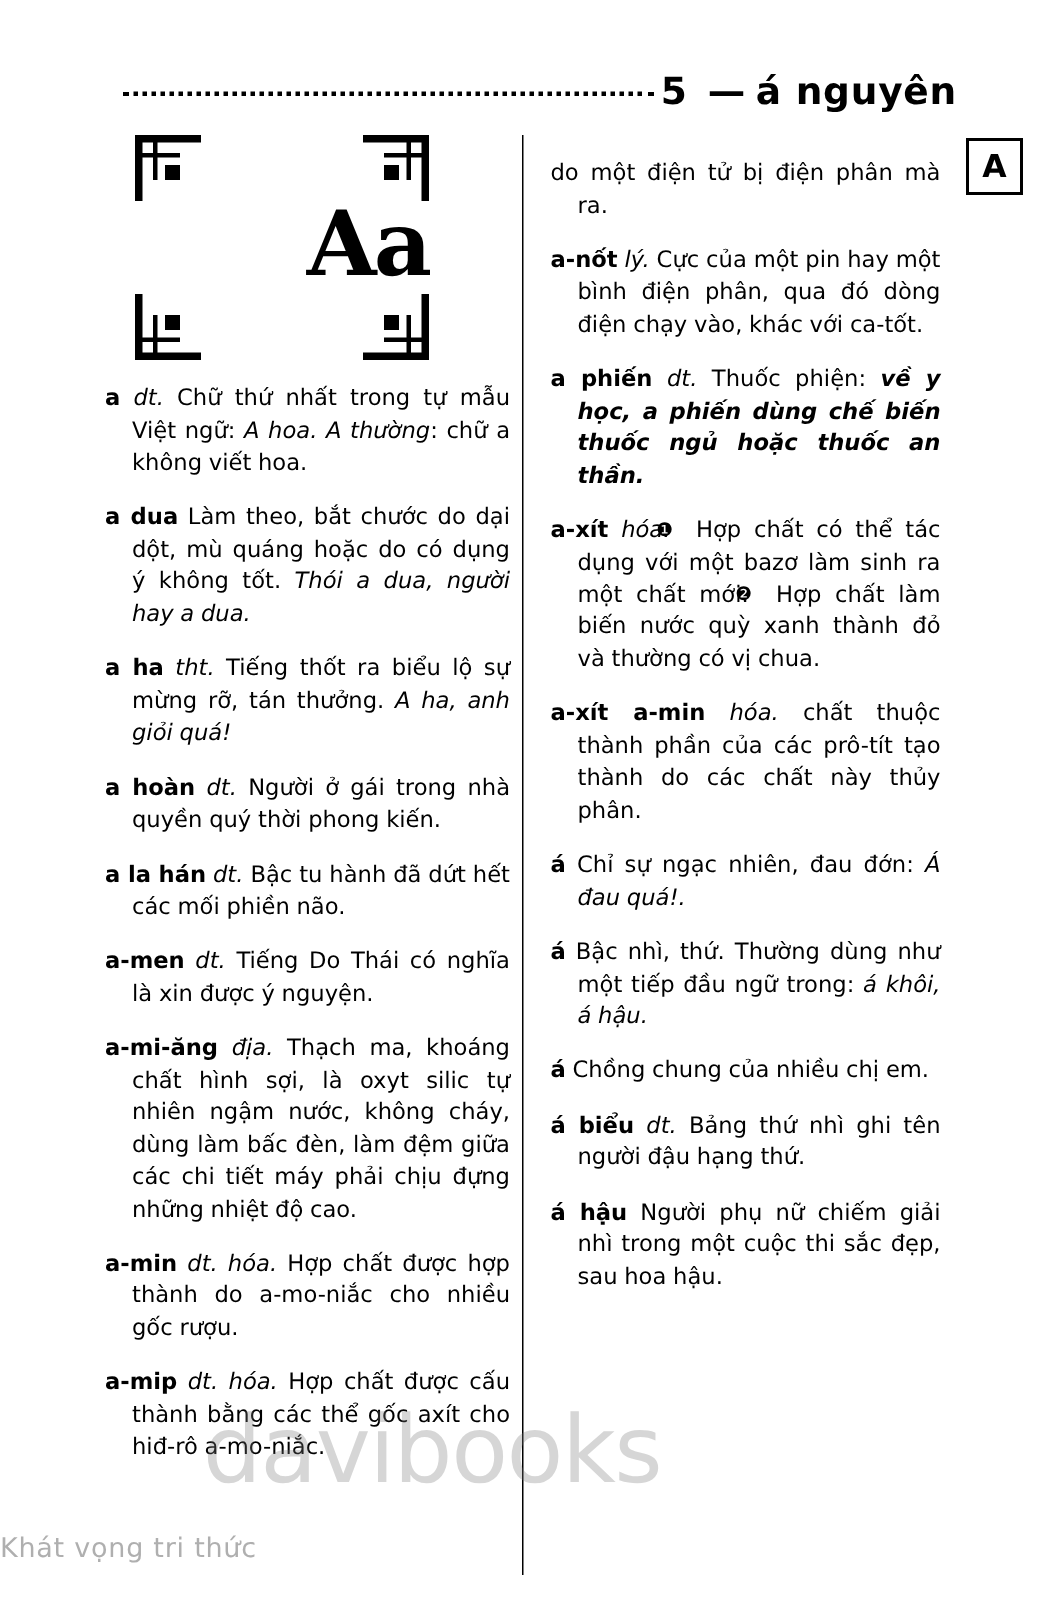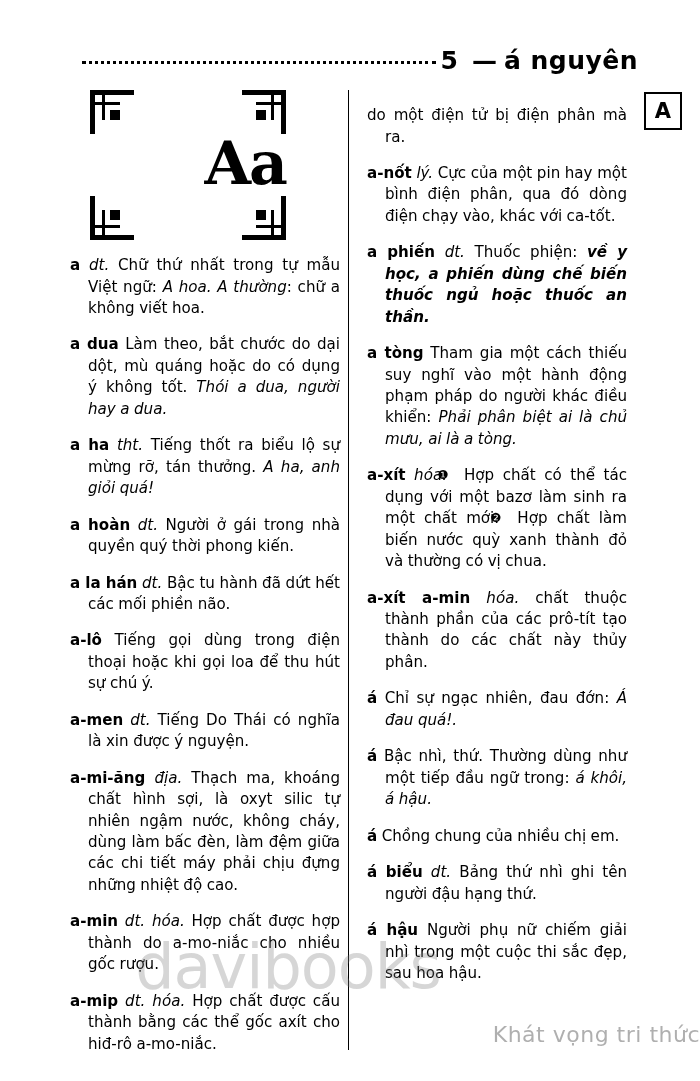--- a/index.html
+++ b/index.html
@@ -160,22 +160,22 @@
     color: rgba(120,120,120,0.30);
     letter-spacing: -1px;
     pointer-events: none;
     user-select: none;
   }
   .watermark-sub {
     position: absolute;
     left: 0;
     top: 1022px;
     width: 700px;
-    text-align: right;
-    font-size: 22px;
+    text-align: left;
+    font-size: 18px;
     color: rgba(110,110,110,0.55);
     letter-spacing: 0.5px;
     pointer-events: none;
     user-select: none;
   }
 </style>
 </head>
 <body>
 
 <div class="page-header">
@@ -198,36 +198,34 @@
       <span class="corner bl"></span>
       <span class="corner br"></span>
       <div class="big-letter">Aa</div>
     </div>
     <div id="col-left-entries">
         <p class="entry"><span class="hw">a</span> <span class="it">dt.</span> Chữ thứ nhất trong tự mẫu Việt ngữ: <span class="it">A hoa. A thường</span>: chữ a không viết hoa.</p>
         <p class="entry"><span class="hw">a dua</span> Làm theo, bắt chước do dại dột, mù quáng hoặc do có dụng ý không tốt. <span class="it">Thói a dua, người hay a dua.</span></p>
         <p class="entry"><span class="hw">a ha</span> <span class="it">tht.</span> Tiếng thốt ra biểu lộ sự mừng rỡ, tán thưởng. <span class="it">A ha, anh giỏi quá!</span></p>
         <p class="entry"><span class="hw">a hoàn</span> <span class="it">dt.</span> Người ở gái trong nhà quyền quý thời phong kiến.</p>
         <p class="entry"><span class="hw">a la hán</span> <span class="it">dt.</span> Bậc tu hành đã dứt hết các mối phiền não.</p>
-        <p class="entry"><span class="hw">a-lô</span> Tiếng gọi dùng trong điện thoại hoặc khi gọi loa để thu hút sự chú ý.</p>
         <p class="entry"><span class="hw">a-men</span> <span class="it">dt.</span> Tiếng Do Thái có nghĩa là xin được ý nguyện.</p>
         <p class="entry"><span class="hw">a-mi-ăng</span> <span class="it">địa.</span> Thạch ma, khoáng chất hình sợi, là oxyt silic tự nhiên ngậm nước, không cháy, dùng làm bấc đèn, làm đệm giữa các chi tiết máy phải chịu đựng những nhiệt độ cao.</p>
         <p class="entry"><span class="hw">a-min</span> <span class="it">dt. hóa.</span> Hợp chất được hợp thành do a-mo-niắc cho nhiều gốc rượu.</p>
         <p class="entry"><span class="hw">a-mip</span> <span class="it">dt. hóa.</span> Hợp chất được cấu thành bằng các thể gốc axít cho hiđ-rô a-mo-niắc.</p>
       </div>
   </div>
 
   <div class="col-rule"></div>
 
   <div class="col right">
     <div id="col-right-entries">
         <p class="entry">do một điện tử bị điện phân mà ra.</p>
         <p class="entry"><span class="hw">a-nốt</span> <span class="it">lý.</span> Cực của một pin hay một bình điện phân, qua đó dòng điện chạy vào, khác với ca-tốt.</p>
         <p class="entry"><span class="hw">a phiến</span> <span class="it">dt.</span> Thuốc phiện: <span class="bi">về y học, a phiến dùng chế biến thuốc ngủ hoặc thuốc an thần.</span></p>
-        <p class="entry"><span class="hw">a tòng</span> Tham gia một cách thiếu suy nghĩ vào một hành động phạm pháp do người khác điều khiển: <span class="it">Phải phân biệt ai là chủ mưu, ai là a tòng.</span></p>
         <p class="entry"><span class="hw">a-xít</span> <span class="it">hóa.</span> <span class="num">❶</span> Hợp chất có thể tác dụng với một bazơ làm sinh ra một chất mới. <span class="num">❷</span> Hợp chất làm biến nước quỳ xanh thành đỏ và thường có vị chua.</p>
         <p class="entry"><span class="hw">a-xít a-min</span> <span class="it">hóa.</span> chất thuộc thành phần của các prô-tít tạo thành do các chất này thủy phân.</p>
         <p class="entry"><span class="hw">á</span> Chỉ sự ngạc nhiên, đau đớn: <span class="it">Á đau quá!.</span></p>
         <p class="entry"><span class="hw">á</span> Bậc nhì, thứ. Thường dùng như một tiếp đầu ngữ trong: <span class="it">á khôi, á hậu.</span></p>
         <p class="entry"><span class="hw">á</span> Chồng chung của nhiều chị em.</p>
         <p class="entry"><span class="hw">á biểu</span> <span class="it">dt.</span> Bảng thứ nhì ghi tên người đậu hạng thứ.</p>
         <p class="entry"><span class="hw">á hậu</span> Người phụ nữ chiếm giải nhì trong một cuộc thi sắc đẹp, sau hoa hậu.</p>
       </div>
   </div>
 

